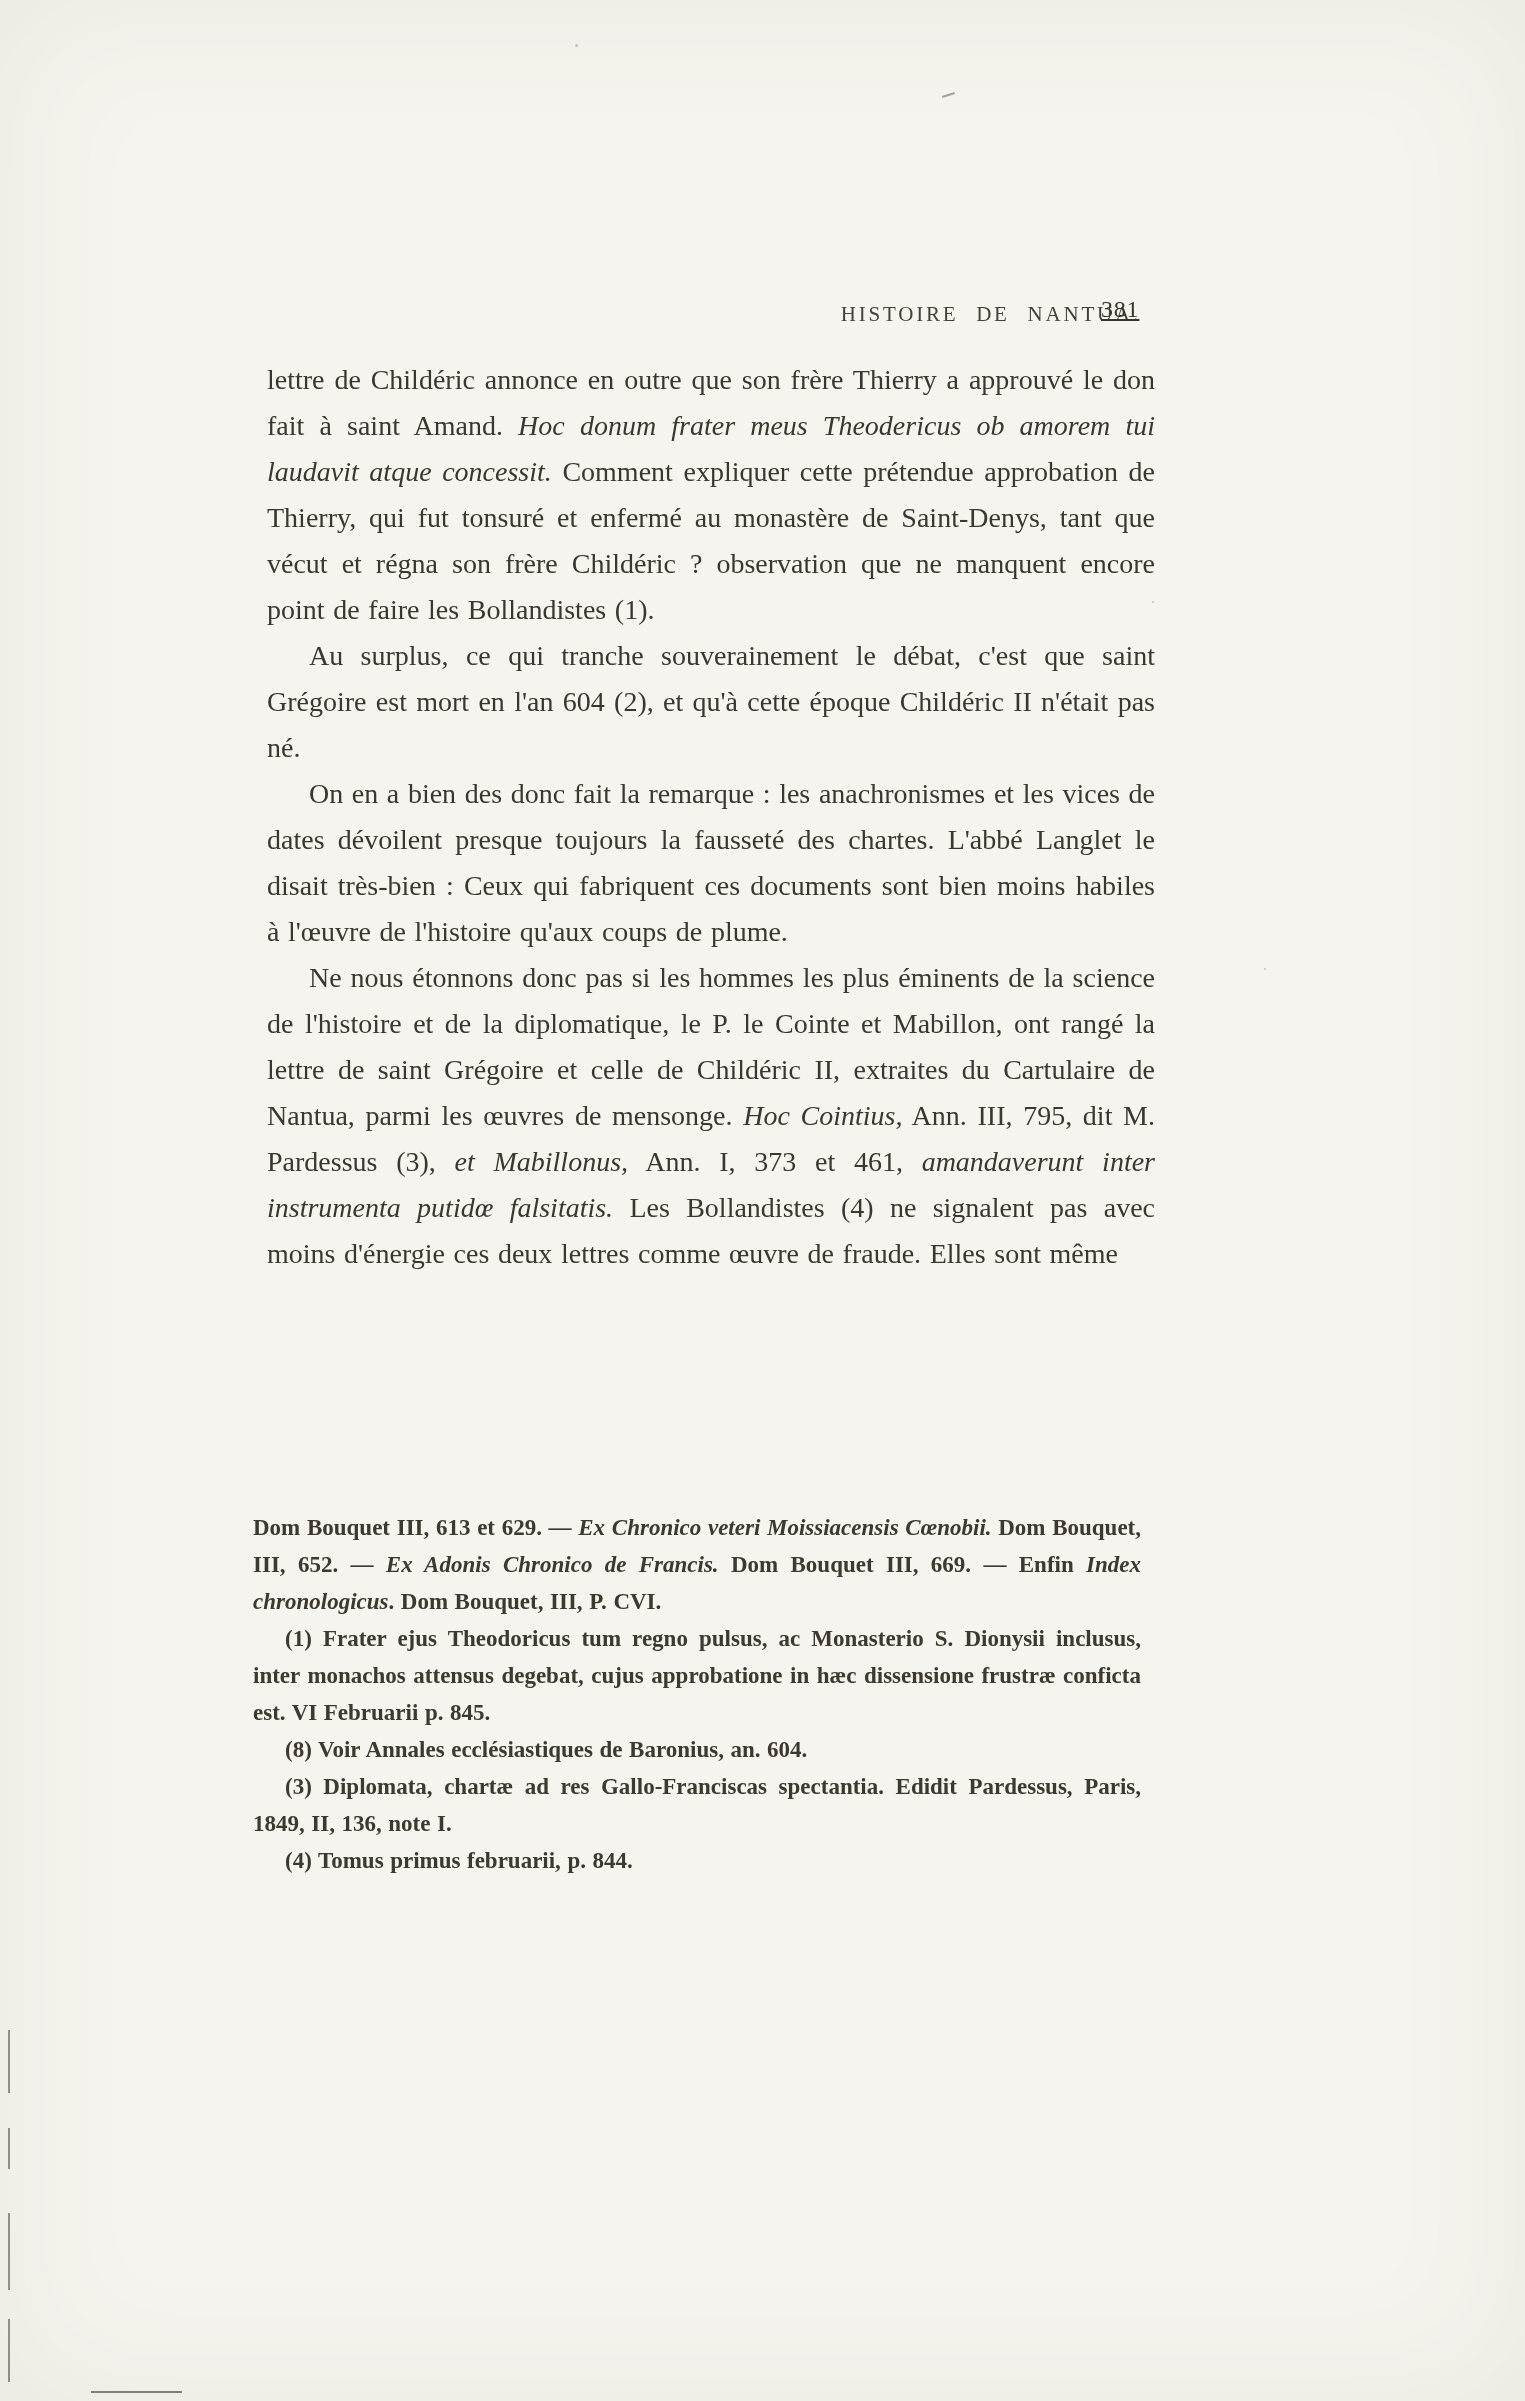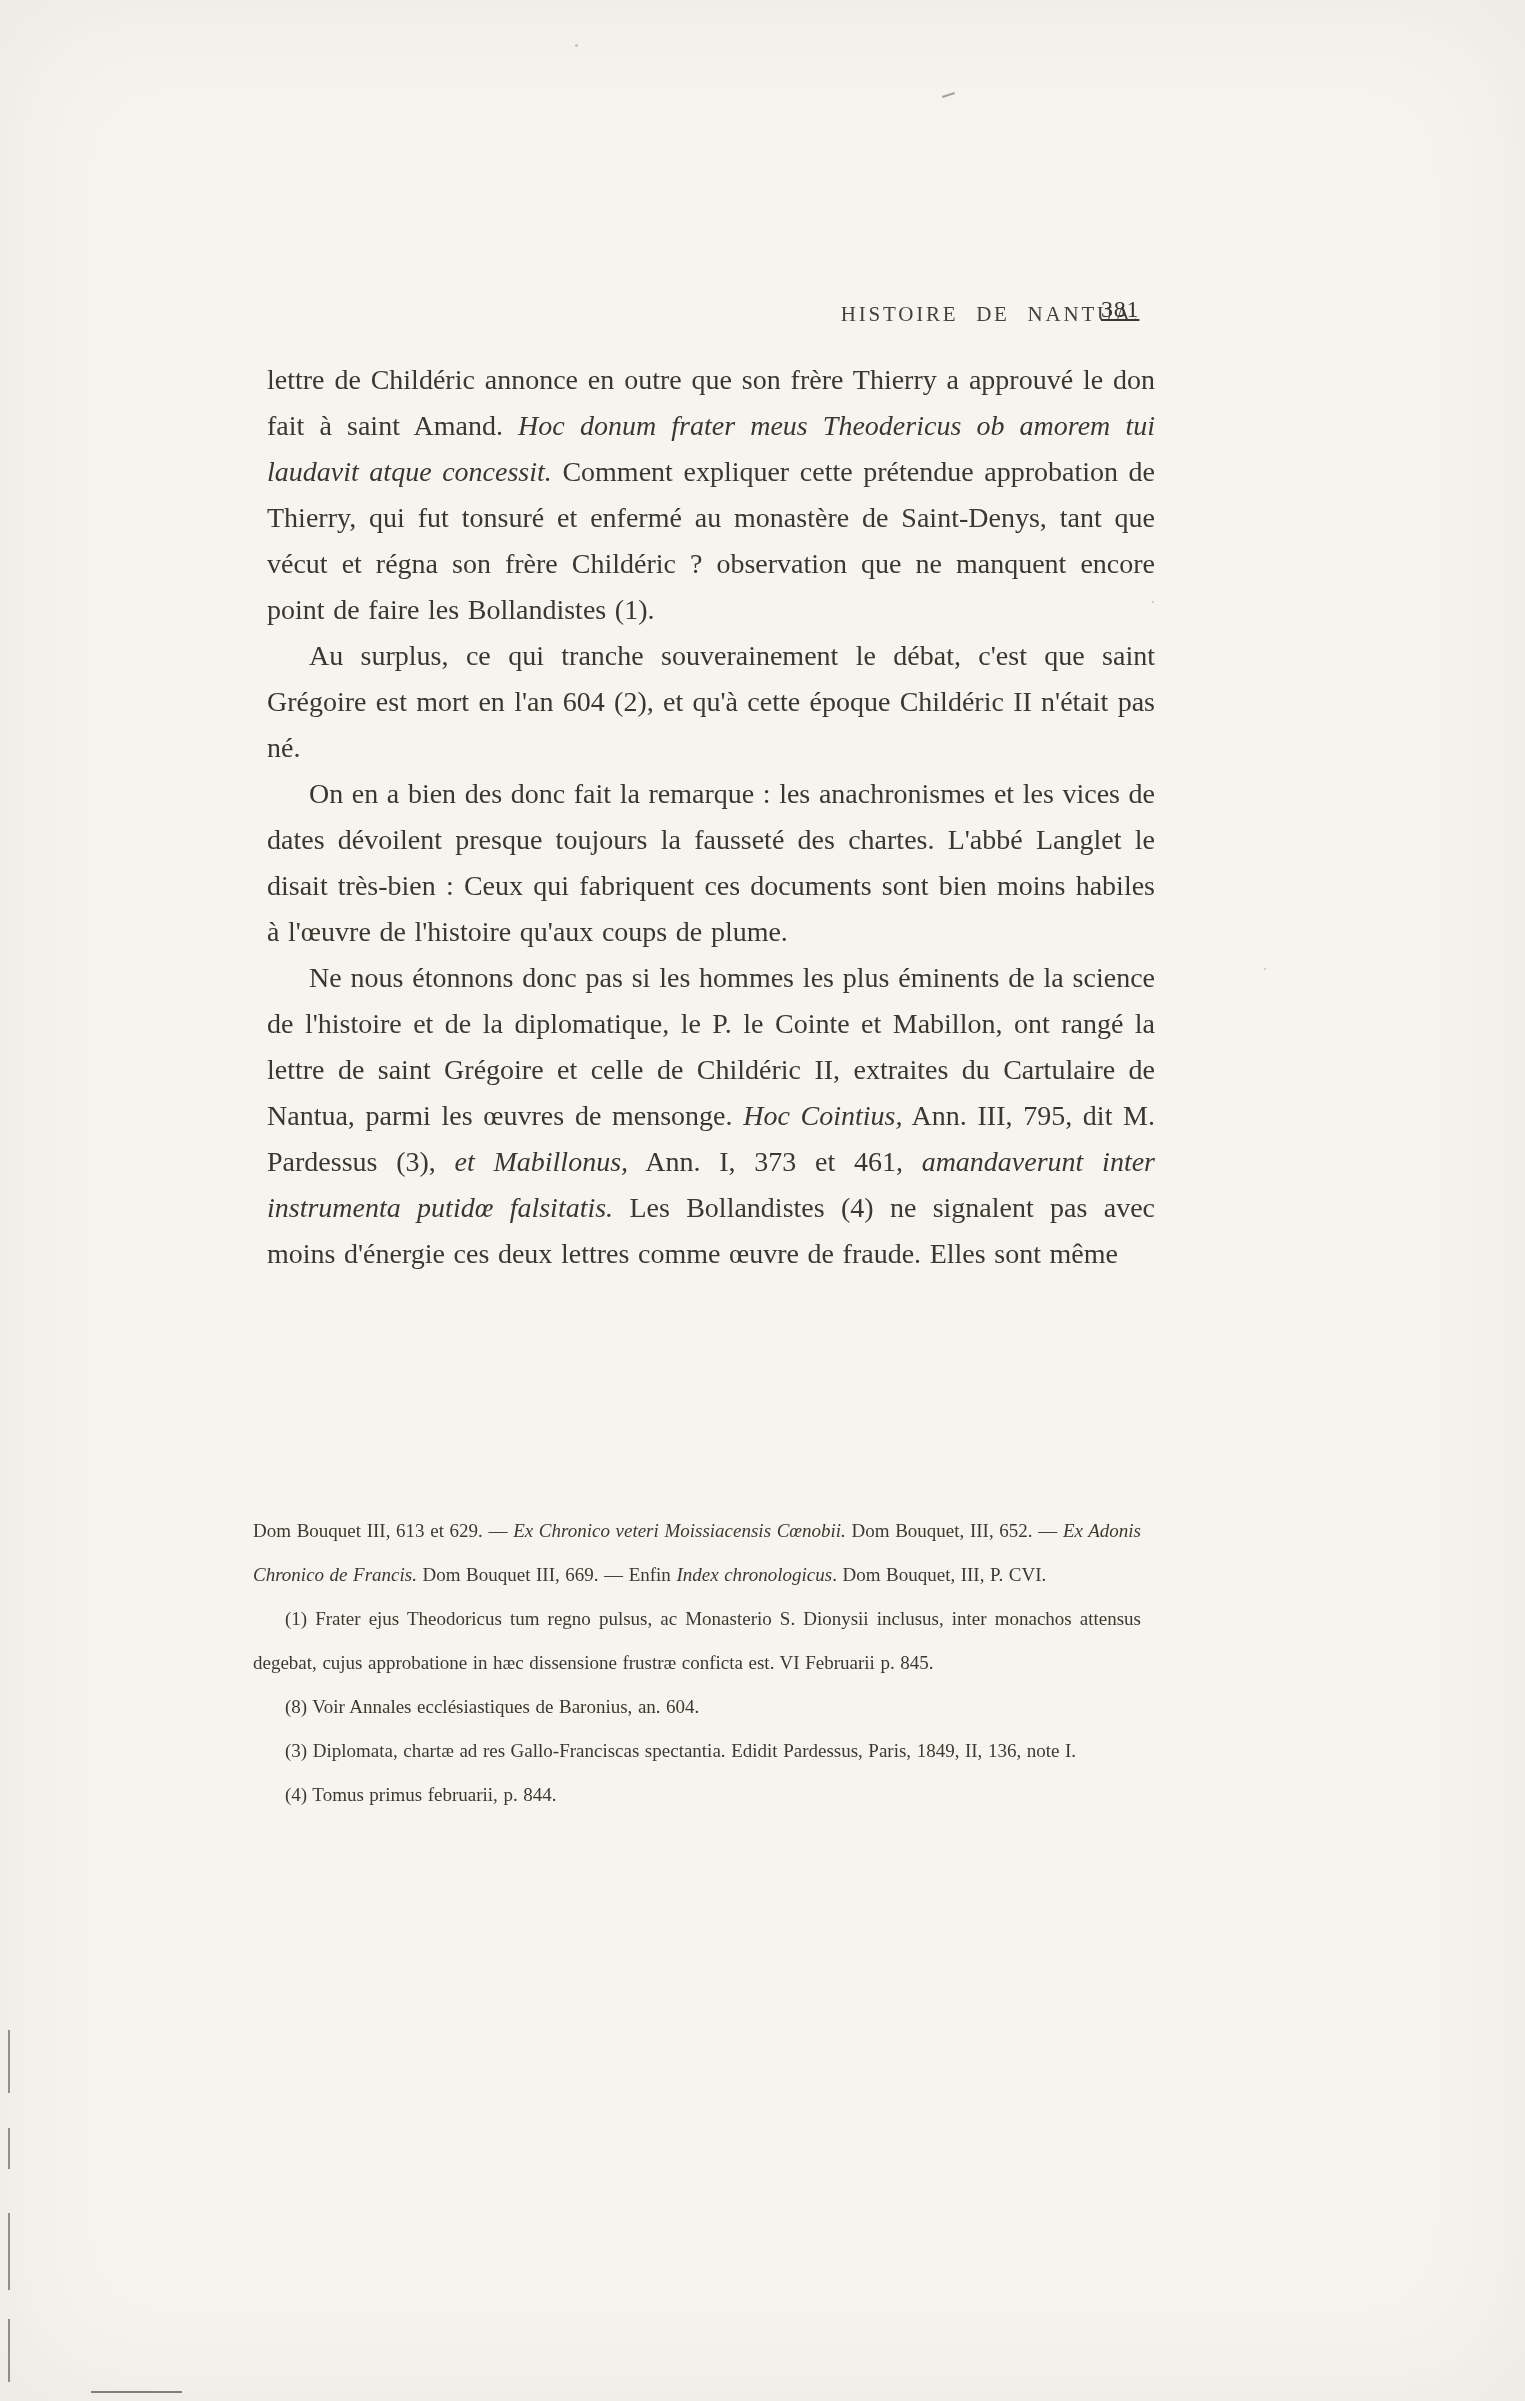--- a/index.html
+++ b/index.html
@@ -45,25 +45,26 @@
     word-spacing: 1.6px;
     color: #3b372e;
     margin-left: 14px;
   }
   .body-text p { margin: 0; }
   .body-text p.indent { text-indent: 42px; }
   .it { font-style: italic; }
   .footnotes {
     position: absolute;
     left: 253px; top: 1509px; width: 888px;
-    font-size: 19px;
-    line-height: 44px;
+    font-size: 23px;
+    line-height: 37px;
     text-align: justify;
     word-spacing: 0.8px;
     color: #3d392f;
+    font-weight: bold;
   }
   .footnotes p { margin: 0; }
   .footnotes p.indent { text-indent: 32px; }
   .artifact { position: absolute; background: #524f47; }
   .tick { left: 8px; width: 1.6px; opacity: 0.6; }
   .speck { border-radius: 50%; opacity: 0.3; }
 </style>
 </head>
 <body>
 

